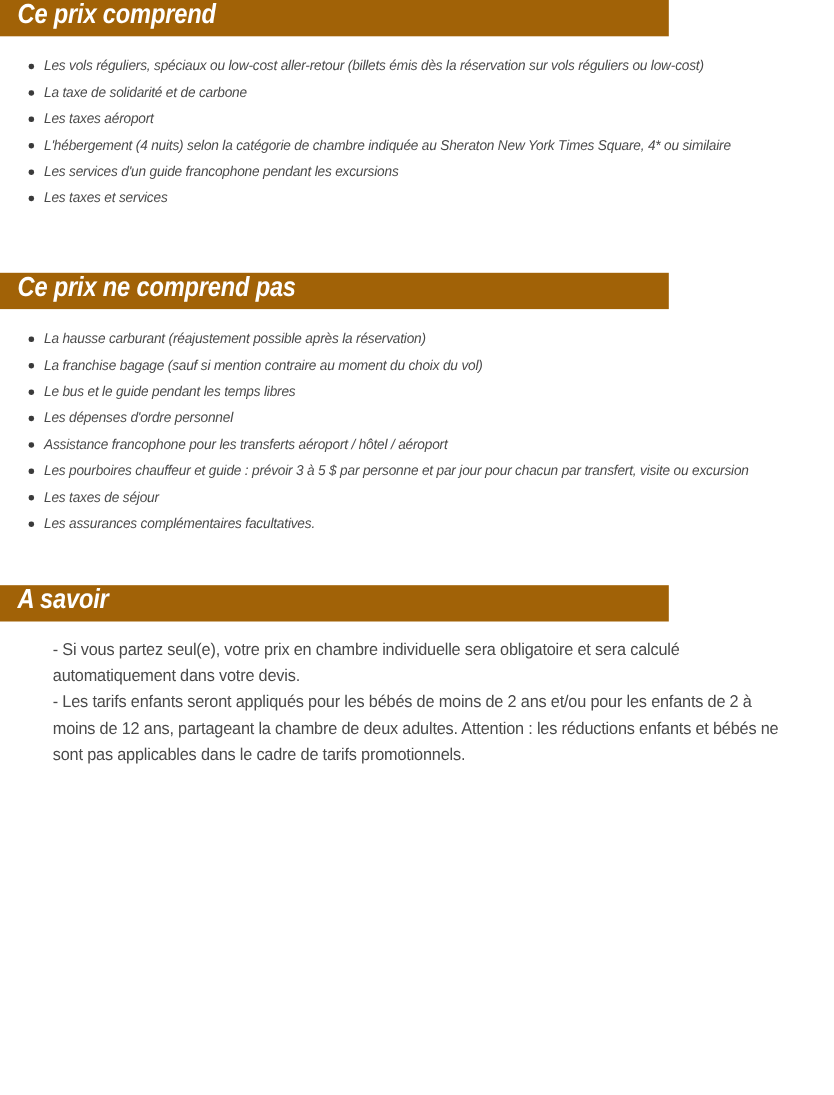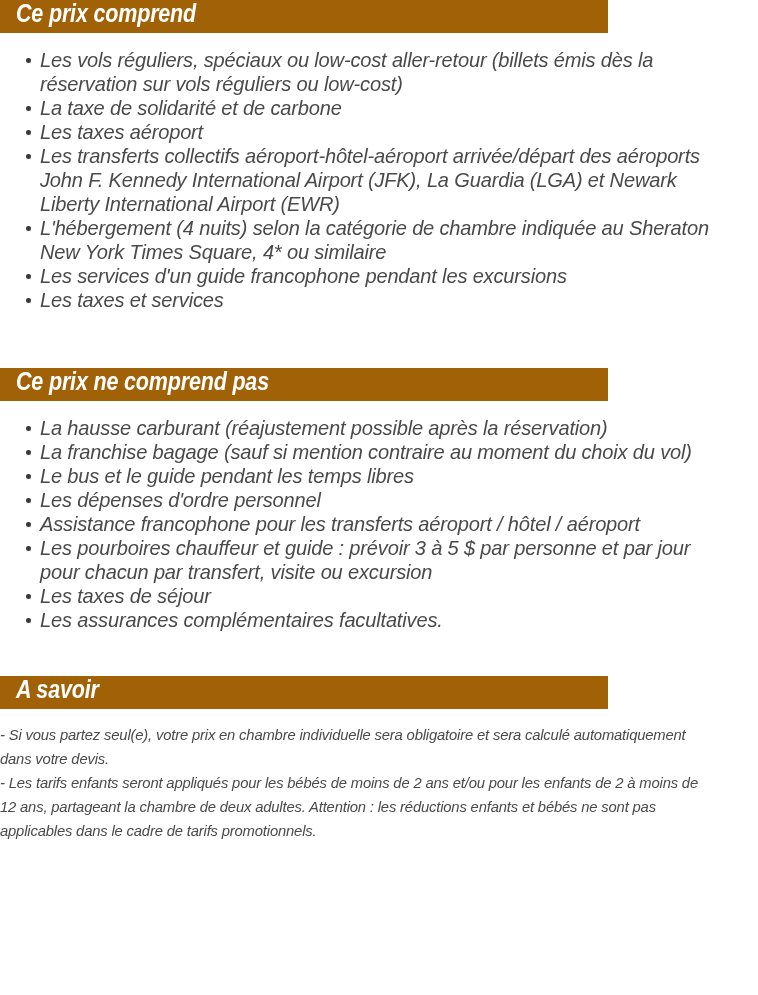--- a/index.html
+++ b/index.html
@@ -49,21 +49,21 @@
     list-style: none;
     margin: 0;
     padding: 0;
   }
   .bullet-list li {
     position: relative;
     padding-left: 40px;
     padding-right: 14px;
     margin: 0;
     font-style: italic;
-    font-size: 21px;
+    font-size: 13px;
     line-height: 24px;
     color: #4a4a4a;
     letter-spacing: -0.18px;
   }
   .bullet-list li .bullet-dot {
     position: absolute;
     left: 26px;
     top: 10px;
     width: 4.5px;
     height: 4.5px;
@@ -82,25 +82,25 @@
   }
   .spacer-after-list-1 { height: 56px; }
   .spacer-after-list-2 { height: 44px; }
 
   
   .note-block {
     padding: 14px 14px 0 0;
   }
   .note-block p {
     margin: 0;
-    font-style: italic;
     font-size: 15.5px;
     line-height: 24px;
     color: #4a4a4a;
     letter-spacing: -0.18px;
+    padding-left: 48px;
   }
   .note-block p .txt {
     display: block;
     transform: scaleX(0.955);
     transform-origin: left top;
   }
 </style>
 </head>
 <body>
 
@@ -115,24 +115,20 @@
         <span class="bullet-dot"></span>
         <span class="txt">Les vols réguliers, spéciaux ou low-cost aller-retour (billets émis dès la réservation sur vols réguliers ou low-cost)</span>
       </li>
       <li>
         <span class="bullet-dot"></span>
         <span class="txt">La taxe de solidarité et de carbone</span>
       </li>
       <li>
         <span class="bullet-dot"></span>
         <span class="txt">Les taxes aéroport</span>
-      </li>
-      <li>
-        <span class="bullet-dot"></span>
-        <span class="txt">Les transferts collectifs aéroport-hôtel-aéroport arrivée/départ des aéroports John F. Kennedy International Airport (JFK), La Guardia (LGA) et Newark Liberty International Airport (EWR)</span>
       </li>
       <li>
         <span class="bullet-dot"></span>
         <span class="txt">L'hébergement (4 nuits) selon la catégorie de chambre indiquée au Sheraton New York Times Square, 4* ou similaire</span>
       </li>
       <li>
         <span class="bullet-dot"></span>
         <span class="txt">Les services d'un guide francophone pendant les excursions</span>
       </li>
       <li>

